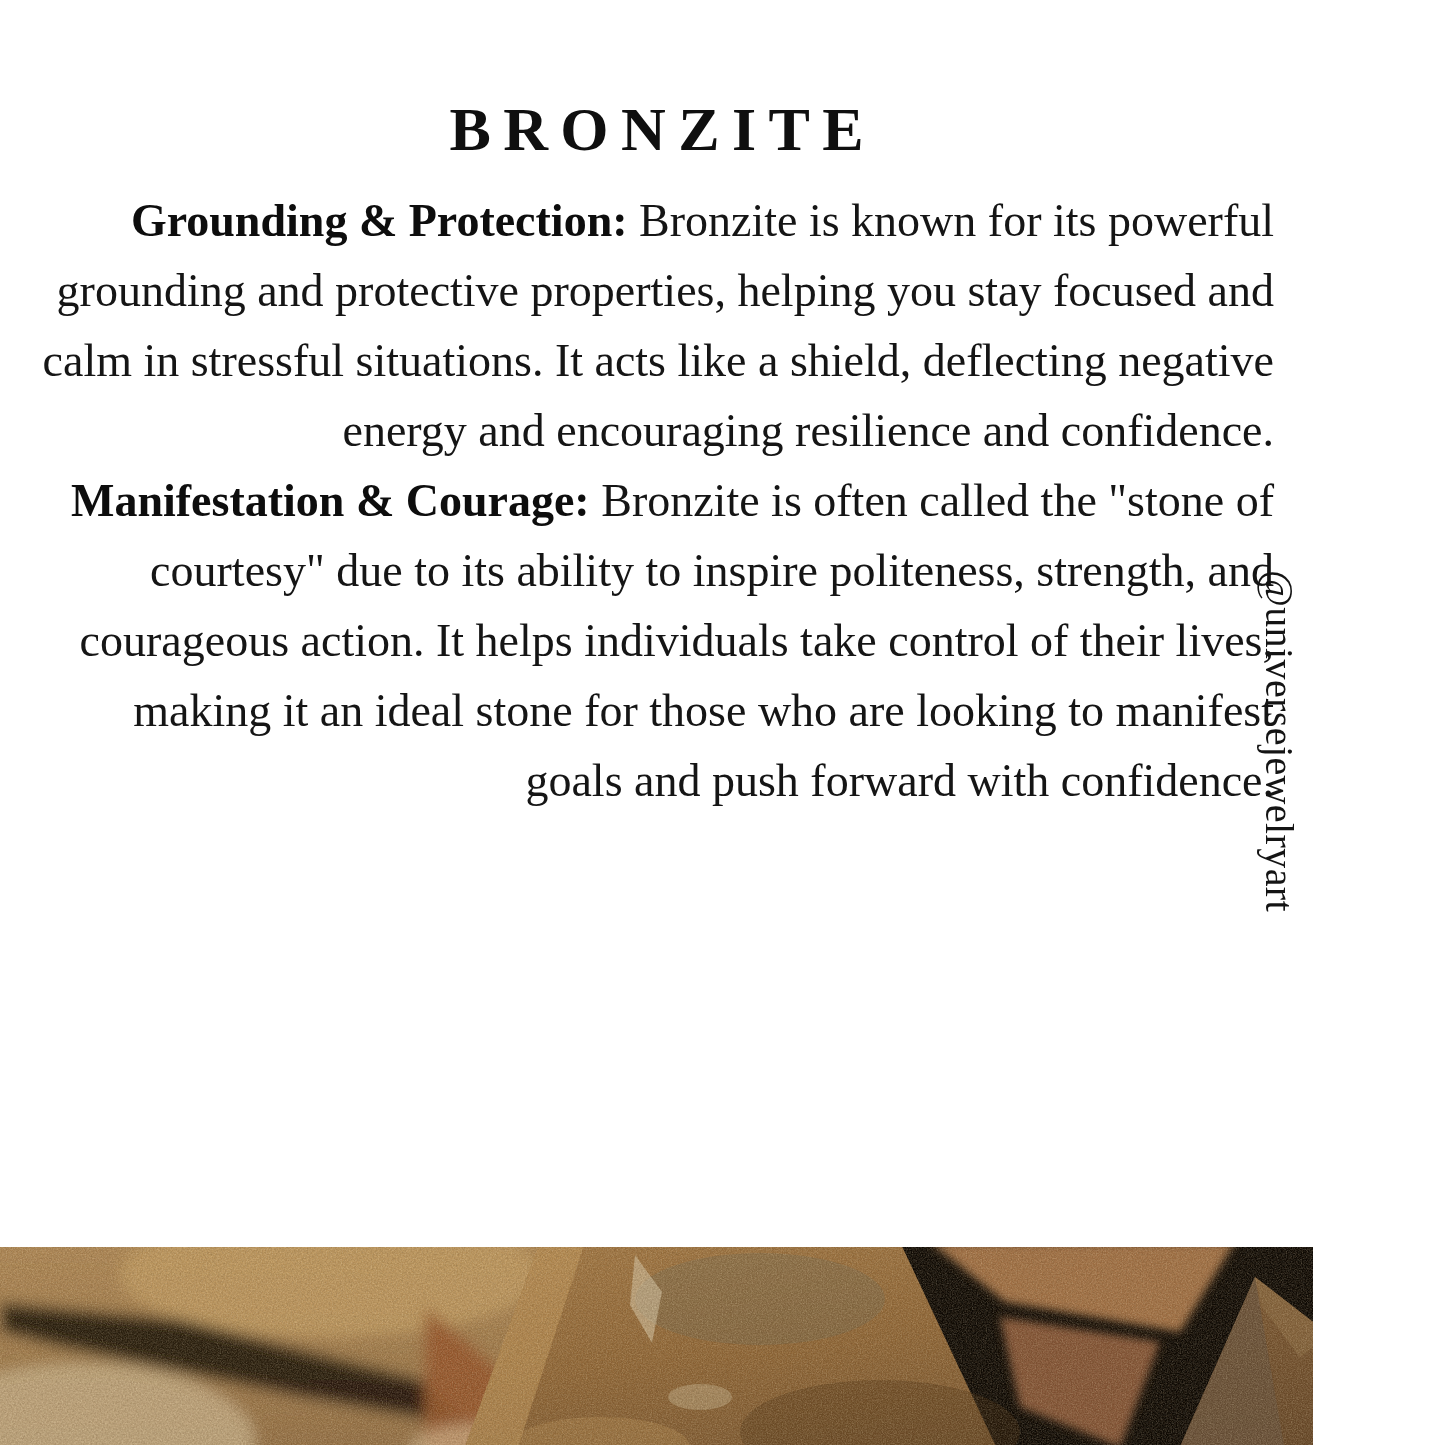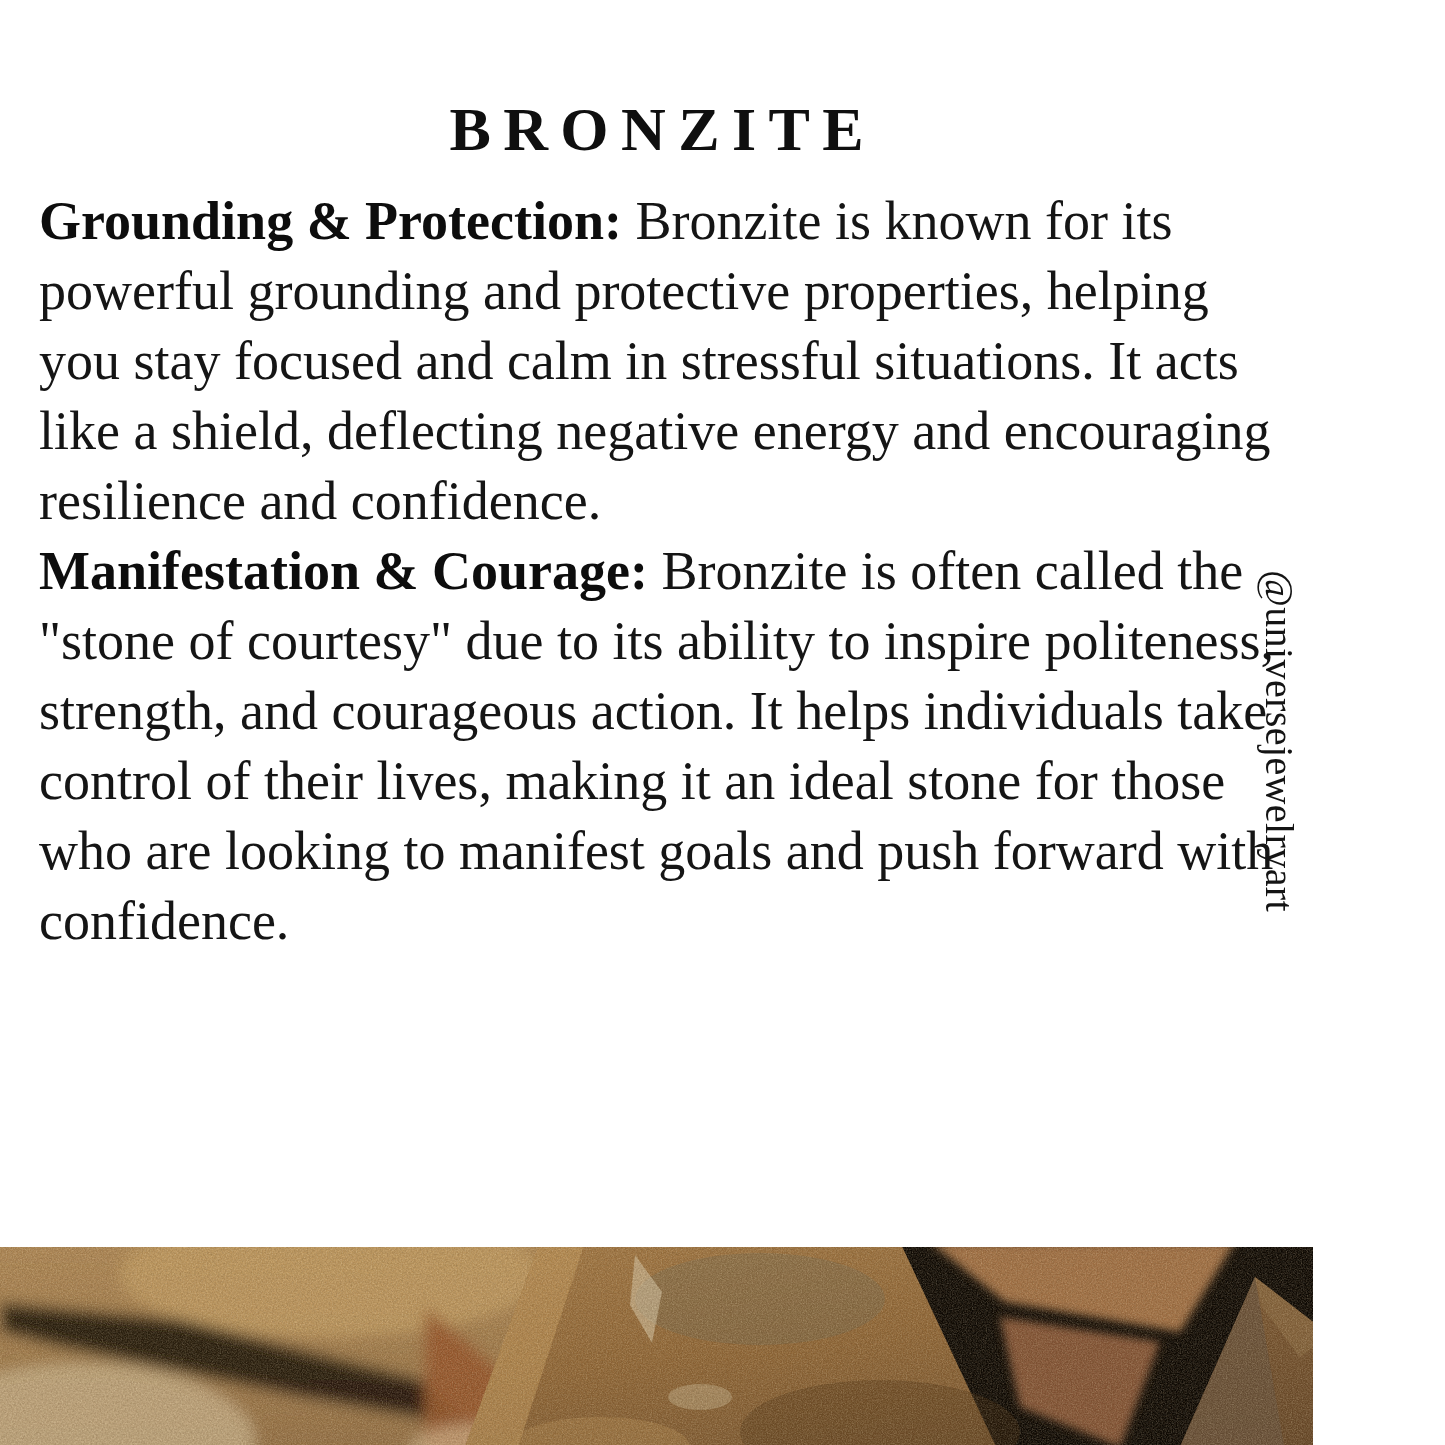--- a/index.html
+++ b/index.html
@@ -20,22 +20,22 @@
     font-size: 62px;
     line-height: 1.05;
     font-weight: 700;
     letter-spacing: 0.20em;
     text-indent: 0.20em;
     color: #0f0f0f;
   }
   .body-text {
     width: 1235px;
     margin: 24px auto 0 auto;
-    text-align: left;
-    font-size: 54px;
+    text-align: right;
+    font-size: 46px;
     line-height: 70px;
     color: #151515;
   }
   .body-text p { margin: 0; }
   .body-text strong { font-weight: 700; color: #0d0d0d; }
   .handle {
     position: absolute;
     top: 722px;
     right: 10px;
     transform: translateY(-50%);

